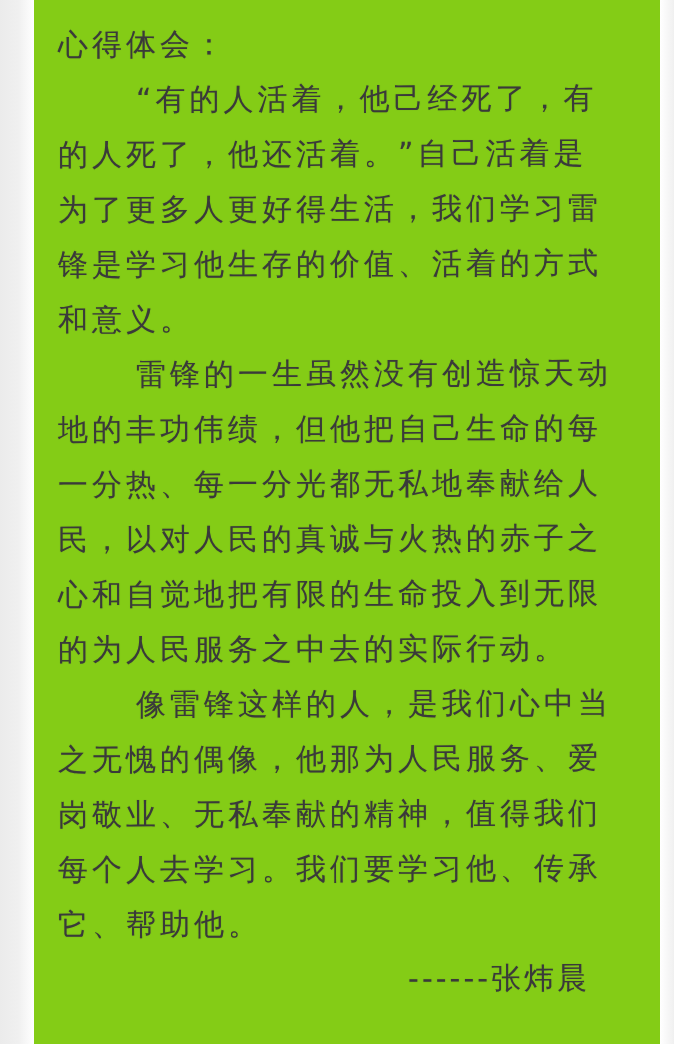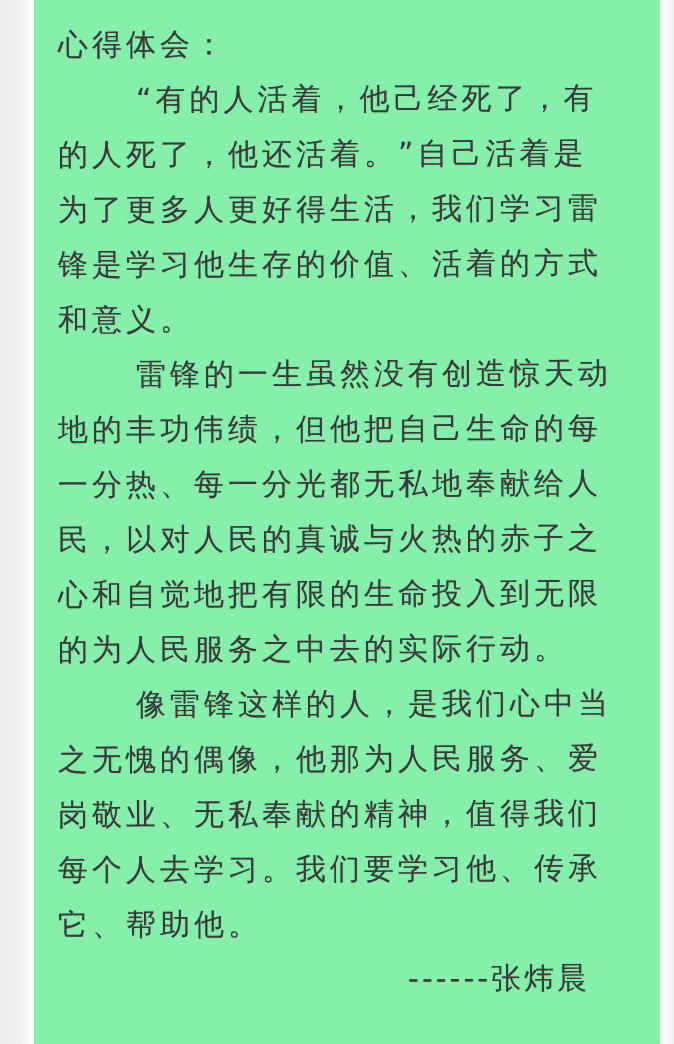--- a/index.html
+++ b/index.html
@@ -4,21 +4,21 @@
 <style>
   html, body {
     margin: 0;
     padding: 0;
     background: #ffffff;
   }
   .photo {
     position: relative;
     width: 674px;
     height: 1044px;
-    background: #86efac;
+    background: #84cc16;
     overflow: hidden;
     font-family: "DejaVu Sans", sans-serif;
   }
   
   .edge-left {
     position: absolute;
     left: 0; top: 0; bottom: 0;
     width: 34px;
     background: linear-gradient(to right, #ebebeb 0%, #f0f0f0 55%, #ffffff 100%);
     pointer-events: none;

